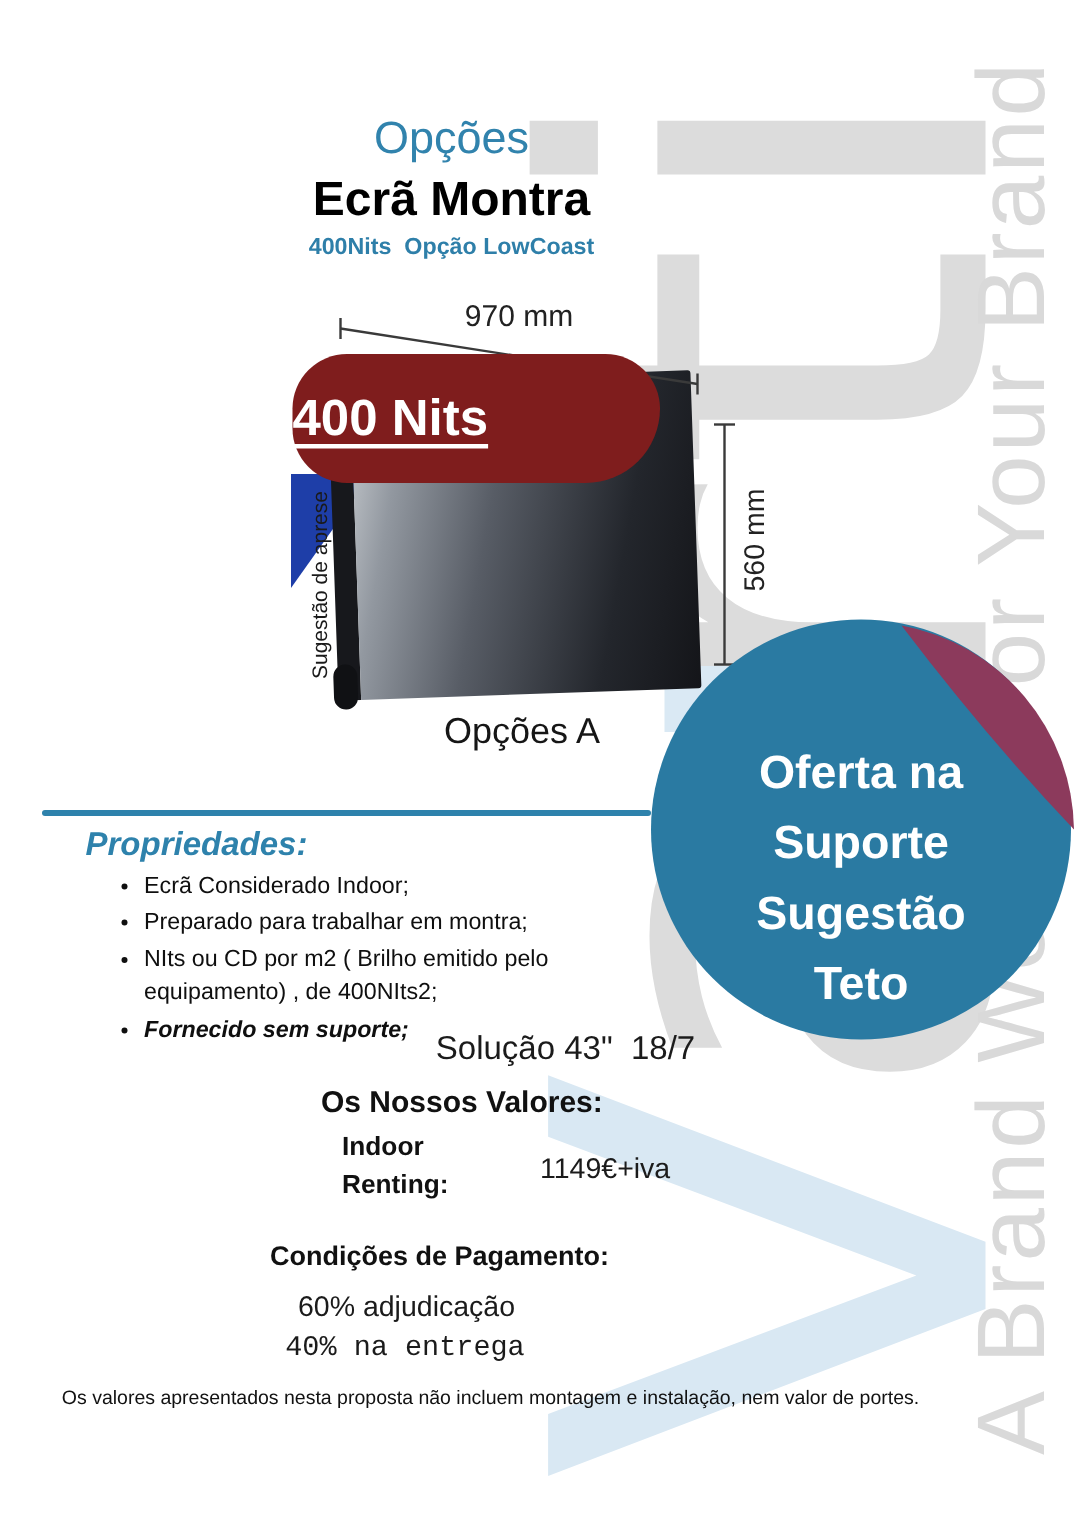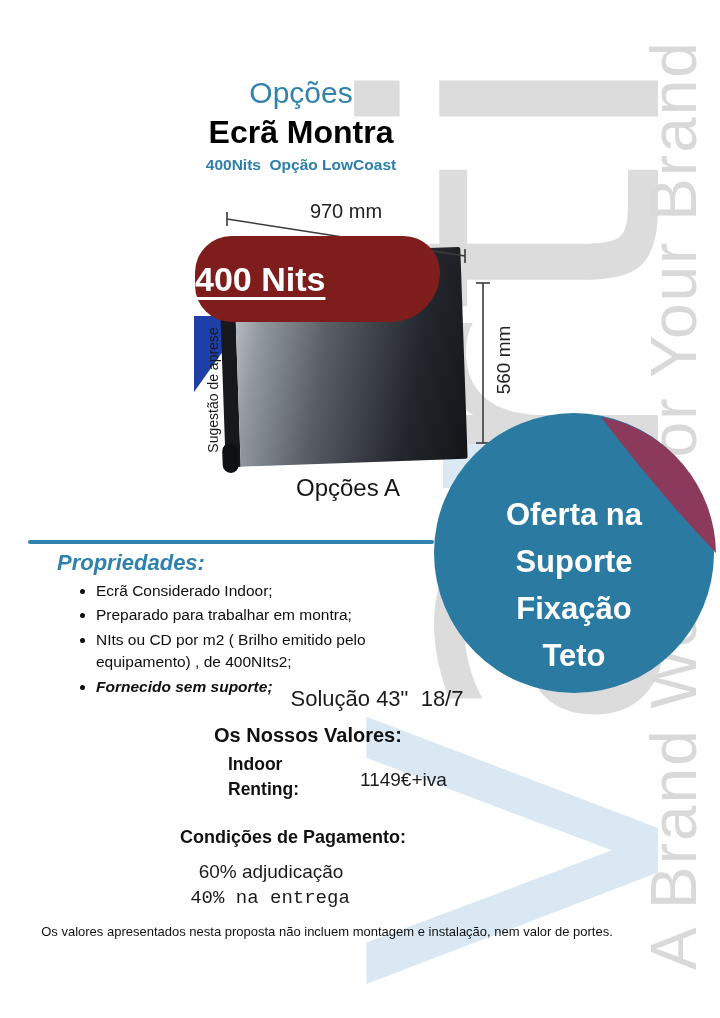--- a/index.html
+++ b/index.html
@@ -137,21 +137,21 @@
   <ul class="abs props">
     <li>Ecrã Considerado Indoor;</li>
     <li>Preparado para trabalhar em montra;</li>
     <li>NIts ou CD por m2 ( Brilho emitido pelo equipamento) , de 400NIts2;</li>
     <li class="em">Fornecido sem suporte;</li>
   </ul>
 
   <div class="abs circle">
     <p>Oferta na</p>
     <p>Suporte</p>
-    <p>Fixação</p>
+    <p>Sugestão</p>
     <p>Teto</p>
   </div>
   <svg class="abs fold" width="300" height="170">
     <path d="M 181,22 A 140,140 0 0 1 296,158 Q 238,97 181,22 Z" fill="#8c3a5c"></path>
   </svg>
 
   <div class="abs solucao">Solução 43"  18/7</div>
   <div class="abs valores-h">Os Nossos Valores:</div>
   <div class="abs valor-label">Indoor Renting:</div>
   <div class="abs amount">1149€+iva</div>

